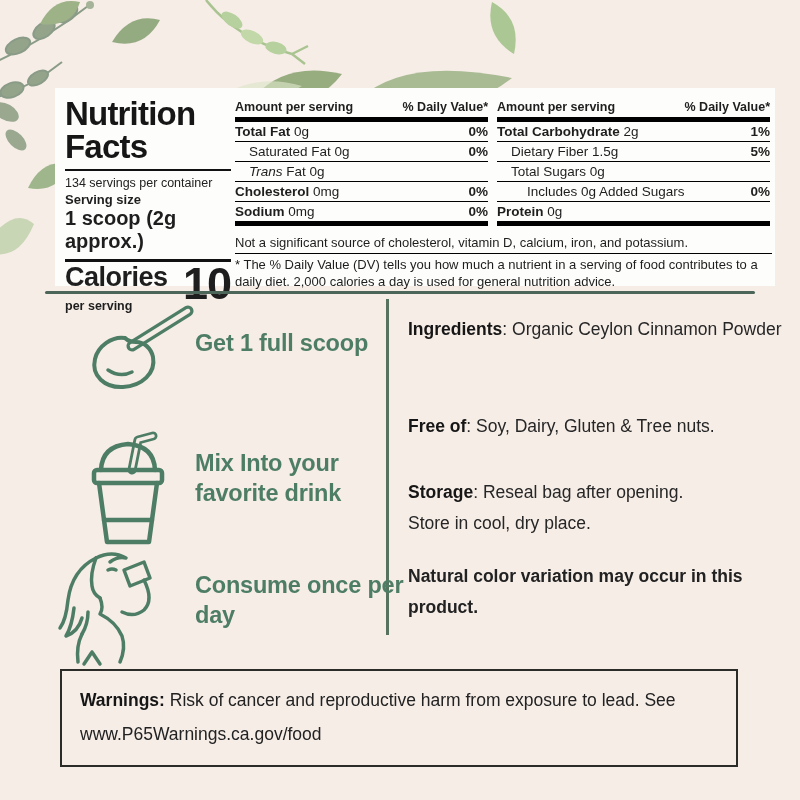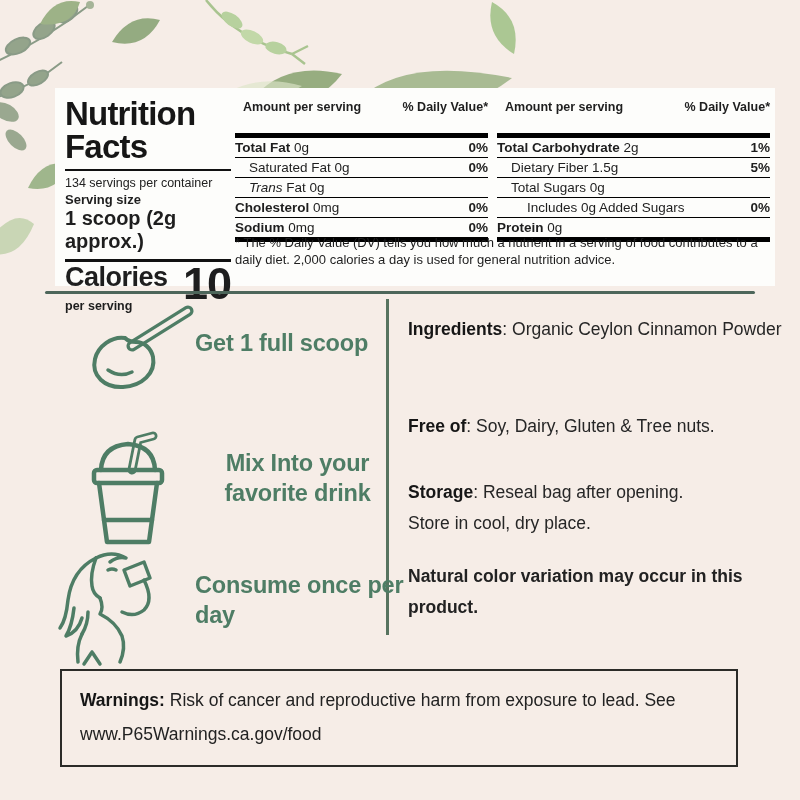--- a/index.html
+++ b/index.html
@@ -18,40 +18,40 @@
   .nf-ss-label{font-size:13px;font-weight:700;margin-top:2px;}
   .nf-ss-value{font-size:20px;font-weight:700;}
   .nf-cal-rule{border:none;border-top:3px solid #111;margin:6px 0 3px;}
   .nf-cal{display:flex;justify-content:space-between;align-items:flex-start;}
   .cal-word{font-size:27px;font-weight:800;line-height:.95;letter-spacing:-.5px;}
   .cal-sub{font-size:12.5px;font-weight:700;margin-top:8px;}
   .cal-num{font-size:45px;font-weight:700;line-height:.85;letter-spacing:-1px;}
   .nf-col{position:absolute;top:12px;}
   .nf-col.c0{left:180px;width:253px;}
   .nf-col.c1{left:442px;width:273px;}
-  .nf-colhead{display:flex;justify-content:space-between;font-size:12.5px;font-weight:700;padding-bottom:19px;margin-left:8px;}
+  .nf-colhead{display:flex;justify-content:space-between;font-size:12.5px;font-weight:700;padding-bottom:3px;}
   .nf-bar{height:5px;background:#000;}
   .nf-rows .nf-row{display:flex;justify-content:space-between;align-items:center;height:19px;font-size:13.5px;}
   .nf-rows .nf-row + .nf-row{border-top:1px solid #000;}
   .nf-row.ind1 > .nf-l{padding-left:14px;}
   .nf-row.ind2 > .nf-l{padding-left:30px;}
   .nf-b{font-weight:700;}
   .nf-i{font-style:italic;}
   .nf-dv{font-weight:700;}
   .nf-foot{position:absolute;left:180px;top:144px;width:537px;}
   .nf-ns{font-size:13px;padding:3px 0 3px;border-bottom:1px solid #000;}
   .nf-dvnote{font-size:13px;line-height:1.3;padding-top:3px;}
   
   .h-div{position:absolute;left:45px;top:291px;width:710px;height:3px;background:#4d665a;border-radius:2px;z-index:1;}
   .v-div{position:absolute;left:386px;top:299px;width:2.5px;height:336px;background:#57735f;z-index:1;}
   
   .step-icon{position:absolute;z-index:1;}
   .step-label{position:absolute;z-index:1;font-weight:700;color:#4e7d65;font-size:23.5px;line-height:1.28;letter-spacing:-.2px;}
   .lbl-1{left:195px;top:328px;width:220px;}
-  .lbl-2{left:195px;top:448px;width:205px;text-align:center;}
+  .lbl-2{left:195px;top:448px;width:205px;}
   .lbl-3{left:195px;top:570px;width:220px;}
   
   .info{position:absolute;left:408px;width:375px;z-index:1;font-size:17.5px;line-height:1.75;color:#262626;}
   .info .lab{font-weight:700;color:#161616;}
   .info.bold-all{font-weight:700;color:#222;}
   .i0{top:314px;} .i1{top:411px;} .i2{top:477px;} .i3{top:561px;}
   
   .warnings{
     position:absolute;left:60px;top:669px;width:678px;z-index:1;
     border:2.5px solid #2b2b28;border-radius:0;
@@ -179,20 +179,21 @@
           </div>
           <div class="nf-row">
             <span class="nf-l"><span class="nf-b">Protein</span> 0g</span>
             <span class="nf-dv"></span>
           </div>
         </div>
       <div class="nf-bar"></div>
     </div>
 
     <div class="nf-foot">
+      <div class="nf-ns">Not a significant source of cholesterol, vitamin D, calcium, iron, and potassium.</div>
       <div class="nf-dvnote">* The % Daily Value (DV) tells you how much a nutrient in a serving of food contributes to a daily diet. 2,000 calories a day is used for general nutrition advice.</div>
     </div>
   </div>
 
   <div class="h-div"></div>
   <div class="v-div"></div>
 
   <svg class="step-icon" style="left:68px;top:302px" width="126" height="94" viewBox="0 0 126 94">
     <g fill="none" stroke="#4e7d65" stroke-width="4" stroke-linecap="round">
       <path d="M64,44 L120,9" stroke-width="11"></path>

